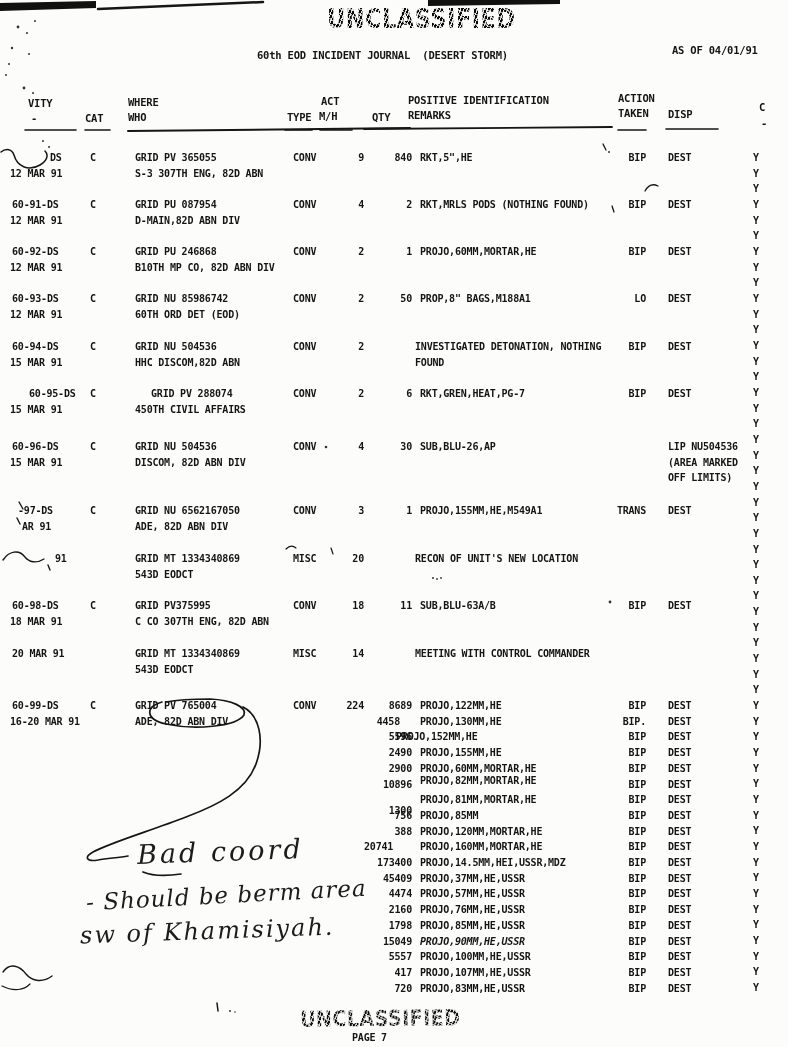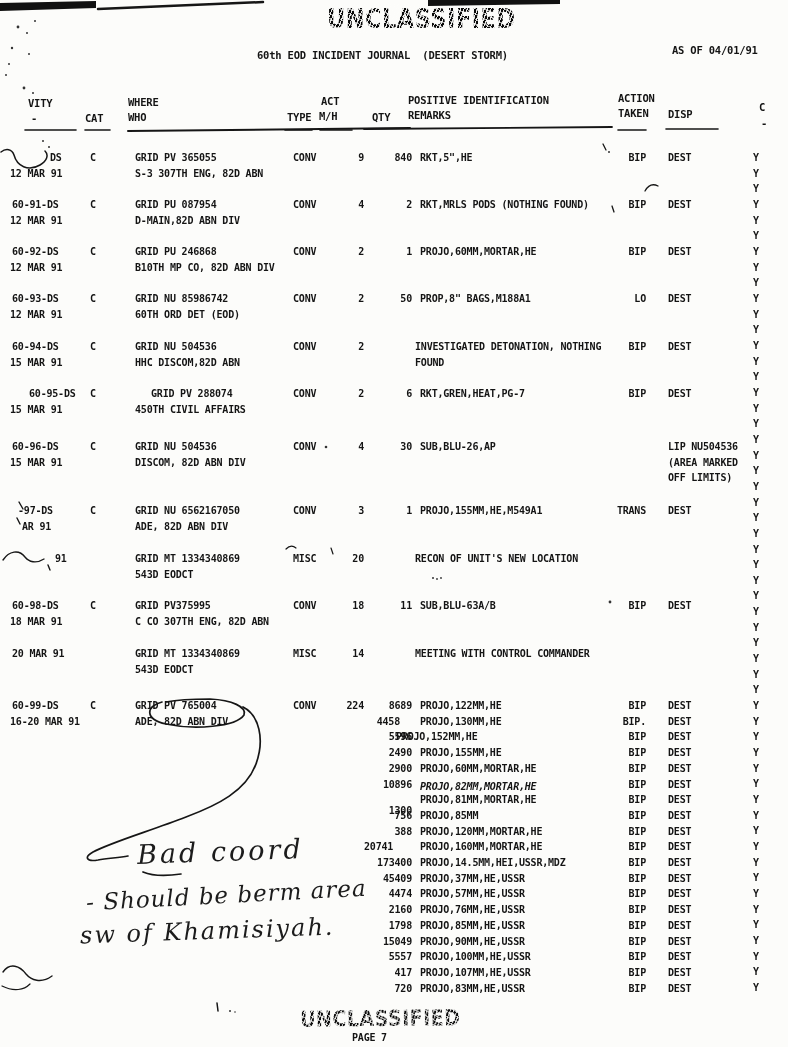--- a/index.html
+++ b/index.html
@@ -201,21 +201,21 @@
         <div class="t" style="left: 668px; top: 31.4px;">DEST</div>
         <div class="t" style="left: 364px; top: 47.1px; width: 48px; text-align: right;">2490</div>
         <div class="t" style="left: 420px; top: 47.1px;">PROJO,155MM,HE</div>
         <div class="t" style="left: 600px; top: 47.1px; width: 46px; text-align: right;">BIP</div>
         <div class="t" style="left: 668px; top: 47.1px;">DEST</div>
         <div class="t" style="left: 364px; top: 62.8px; width: 48px; text-align: right;">2900</div>
         <div class="t" style="left: 420px; top: 62.8px;">PROJO,60MM,MORTAR,HE</div>
         <div class="t" style="left: 600px; top: 62.8px; width: 46px; text-align: right;">BIP</div>
         <div class="t" style="left: 668px; top: 62.8px;">DEST</div>
         <div class="t" style="left: 364px; top: 78.5px; width: 48px; text-align: right;">10896</div>
-        <div class="t" style="left: 420px; top: 81px; font-style: italic;">PROJO,82MM,MORTAR,HE</div>
+        <div class="t" style="left: 420px; top: 75px;">PROJO,82MM,MORTAR,HE</div>
         <div class="t" style="left: 600px; top: 78.5px; width: 46px; text-align: right;">BIP</div>
         <div class="t" style="left: 668px; top: 78.5px;">DEST</div>
         <div class="t" style="left: 364px; top: 105px; width: 48px; text-align: right;">1300</div>
         <div class="t" style="left: 420px; top: 94.2px;">PROJO,81MM,MORTAR,HE</div>
         <div class="t" style="left: 600px; top: 94.2px; width: 46px; text-align: right;">BIP</div>
         <div class="t" style="left: 668px; top: 94.2px;">DEST</div>
         <div class="t" style="left: 364px; top: 109.9px; width: 48px; text-align: right;">756</div>
         <div class="t" style="left: 420px; top: 109.9px;">PROJO,85MM</div>
         <div class="t" style="left: 600px; top: 109.9px; width: 46px; text-align: right;">BIP</div>
         <div class="t" style="left: 668px; top: 109.9px;">DEST</div>
@@ -241,21 +241,21 @@
         <div class="t" style="left: 668px; top: 188.4px;">DEST</div>
         <div class="t" style="left: 364px; top: 204.1px; width: 48px; text-align: right;">2160</div>
         <div class="t" style="left: 420px; top: 204.1px;">PROJO,76MM,HE,USSR</div>
         <div class="t" style="left: 600px; top: 204.1px; width: 46px; text-align: right;">BIP</div>
         <div class="t" style="left: 668px; top: 204.1px;">DEST</div>
         <div class="t" style="left: 364px; top: 219.8px; width: 48px; text-align: right;">1798</div>
         <div class="t" style="left: 420px; top: 219.8px;">PROJO,85MM,HE,USSR</div>
         <div class="t" style="left: 600px; top: 219.8px; width: 46px; text-align: right;">BIP</div>
         <div class="t" style="left: 668px; top: 219.8px;">DEST</div>
         <div class="t" style="left: 364px; top: 235.5px; width: 48px; text-align: right;">15049</div>
-        <div class="t" style="left: 420px; top: 235.5px;">PROJO,90MM,HE,USSR</div>
+        <div class="t" style="left: 420px; top: 235.5px; font-style: italic;">PROJO,90MM,HE,USSR</div>
         <div class="t" style="left: 600px; top: 235.5px; width: 46px; text-align: right;">BIP</div>
         <div class="t" style="left: 668px; top: 235.5px;">DEST</div>
         <div class="t" style="left: 364px; top: 251.2px; width: 48px; text-align: right;">5557</div>
         <div class="t" style="left: 420px; top: 251.2px;">PROJO,100MM,HE,USSR</div>
         <div class="t" style="left: 600px; top: 251.2px; width: 46px; text-align: right;">BIP</div>
         <div class="t" style="left: 668px; top: 251.2px;">DEST</div>
         <div class="t" style="left: 364px; top: 266.9px; width: 48px; text-align: right;">417</div>
         <div class="t" style="left: 420px; top: 266.9px;">PROJO,107MM,HE,USSR</div>
         <div class="t" style="left: 600px; top: 266.9px; width: 46px; text-align: right;">BIP</div>
         <div class="t" style="left: 668px; top: 266.9px;">DEST</div>

